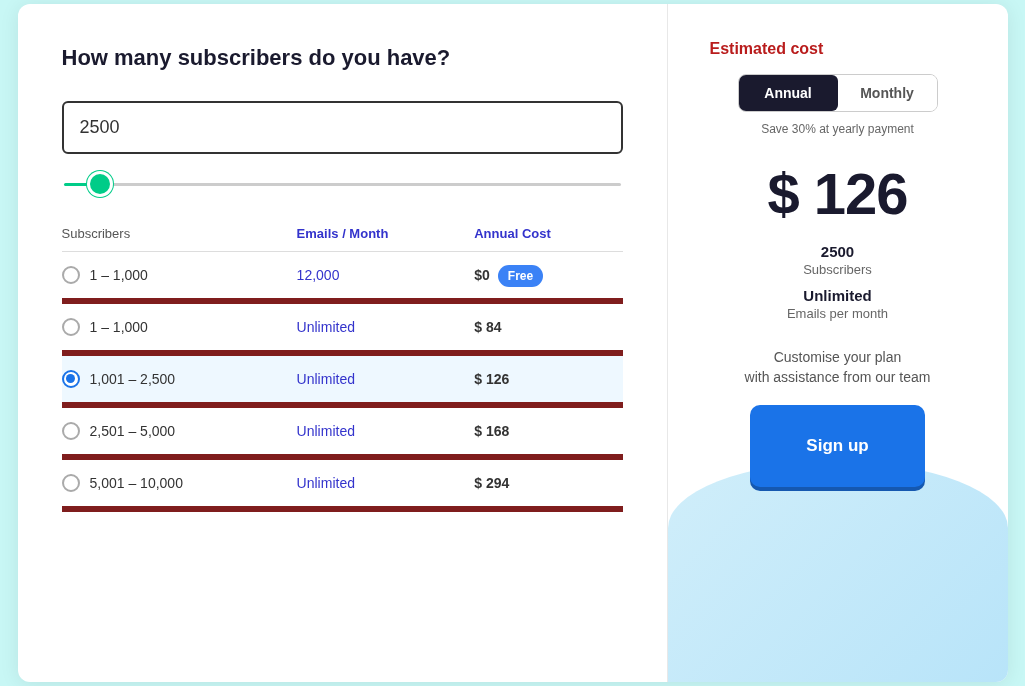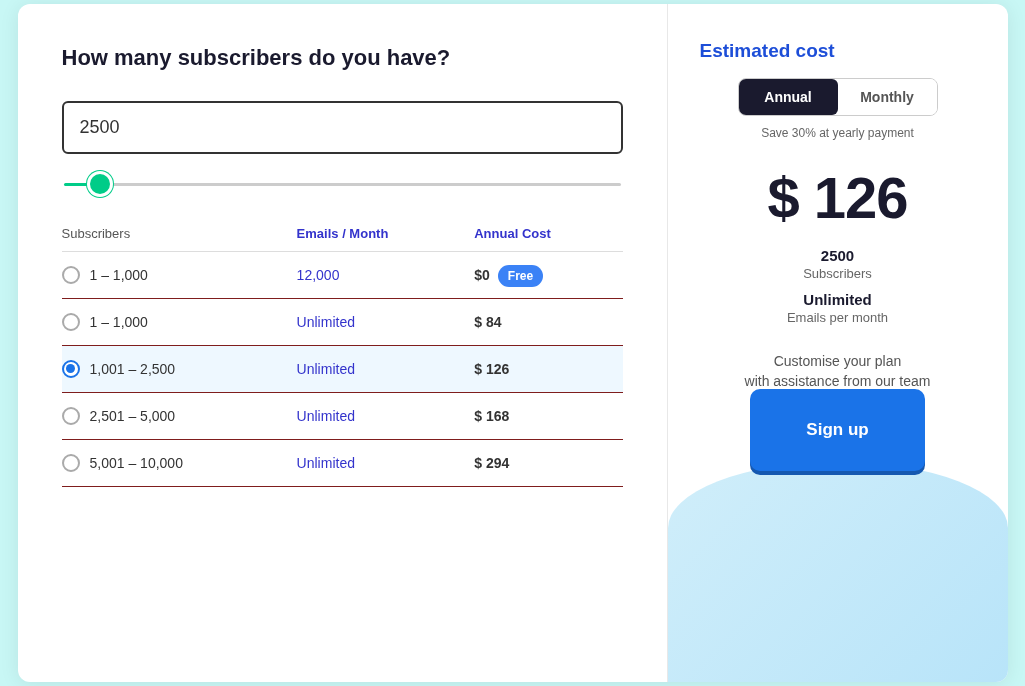--- a/index.html
+++ b/index.html
@@ -84,21 +84,21 @@
       padding-bottom: 10px;
       text-align: left;
       border-bottom: 1px solid #ddd;
     }
     .pricing-table thead tr th:nth-child(2),
     .pricing-table thead tr th:nth-child(3) {
       color: #3333cc;
       font-weight: 600;
     }
     .pricing-table tbody tr {
-      border-bottom: 1px solid #7f1d1d;
+      border-bottom: 6px solid #7f1d1d;
     }
     .pricing-table tbody tr.active-row {
       background: #eef8ff;
       margin-top: 19px;
     }
     .pricing-table tbody tr td {
       padding: 14px 0;
       font-size: 14px;
       color: #333;
       vertical-align: middle;
@@ -168,26 +168,26 @@
     }
     .right-content {
       position: relative;
       z-index: 1;
       width: 100%;
       display: flex;
       flex-direction: column;
       align-items: center;
     }
     .estimated-label {
-      font-size: 19px;
-      font-weight: 700;
-      color: #1d4ed8;
+      font-size: 16px;
+      font-weight: 700;
+      color: #b91c1c;
       margin-bottom: 16px;
       align-self: flex-start;
-      margin-left: 0;
+      margin-left: 10px;
     }
     .toggle-group {
       display: flex;
       border: 1.5px solid #ccc;
       border-radius: 8px;
       overflow: hidden;
       margin-bottom: 10px;
       width: 200px;
     }
     .toggle-btn {
@@ -242,20 +242,21 @@
     .customise-text {
       font-size: 14px;
       color: #555;
       text-align: center;
       margin-bottom: 4px;
     }
     .assistance-text {
       font-size: 14px;
       color: #555;
       text-align: right;
+      margin-bottom: 20px;
     }
     .signup-btn {
       background: #1a73e8;
       color: white;
       border: none;
       border-radius: 10px;
       padding: 31px 56px;
       font-size: 17px;
       font-weight: 700;
       cursor: pointer;

